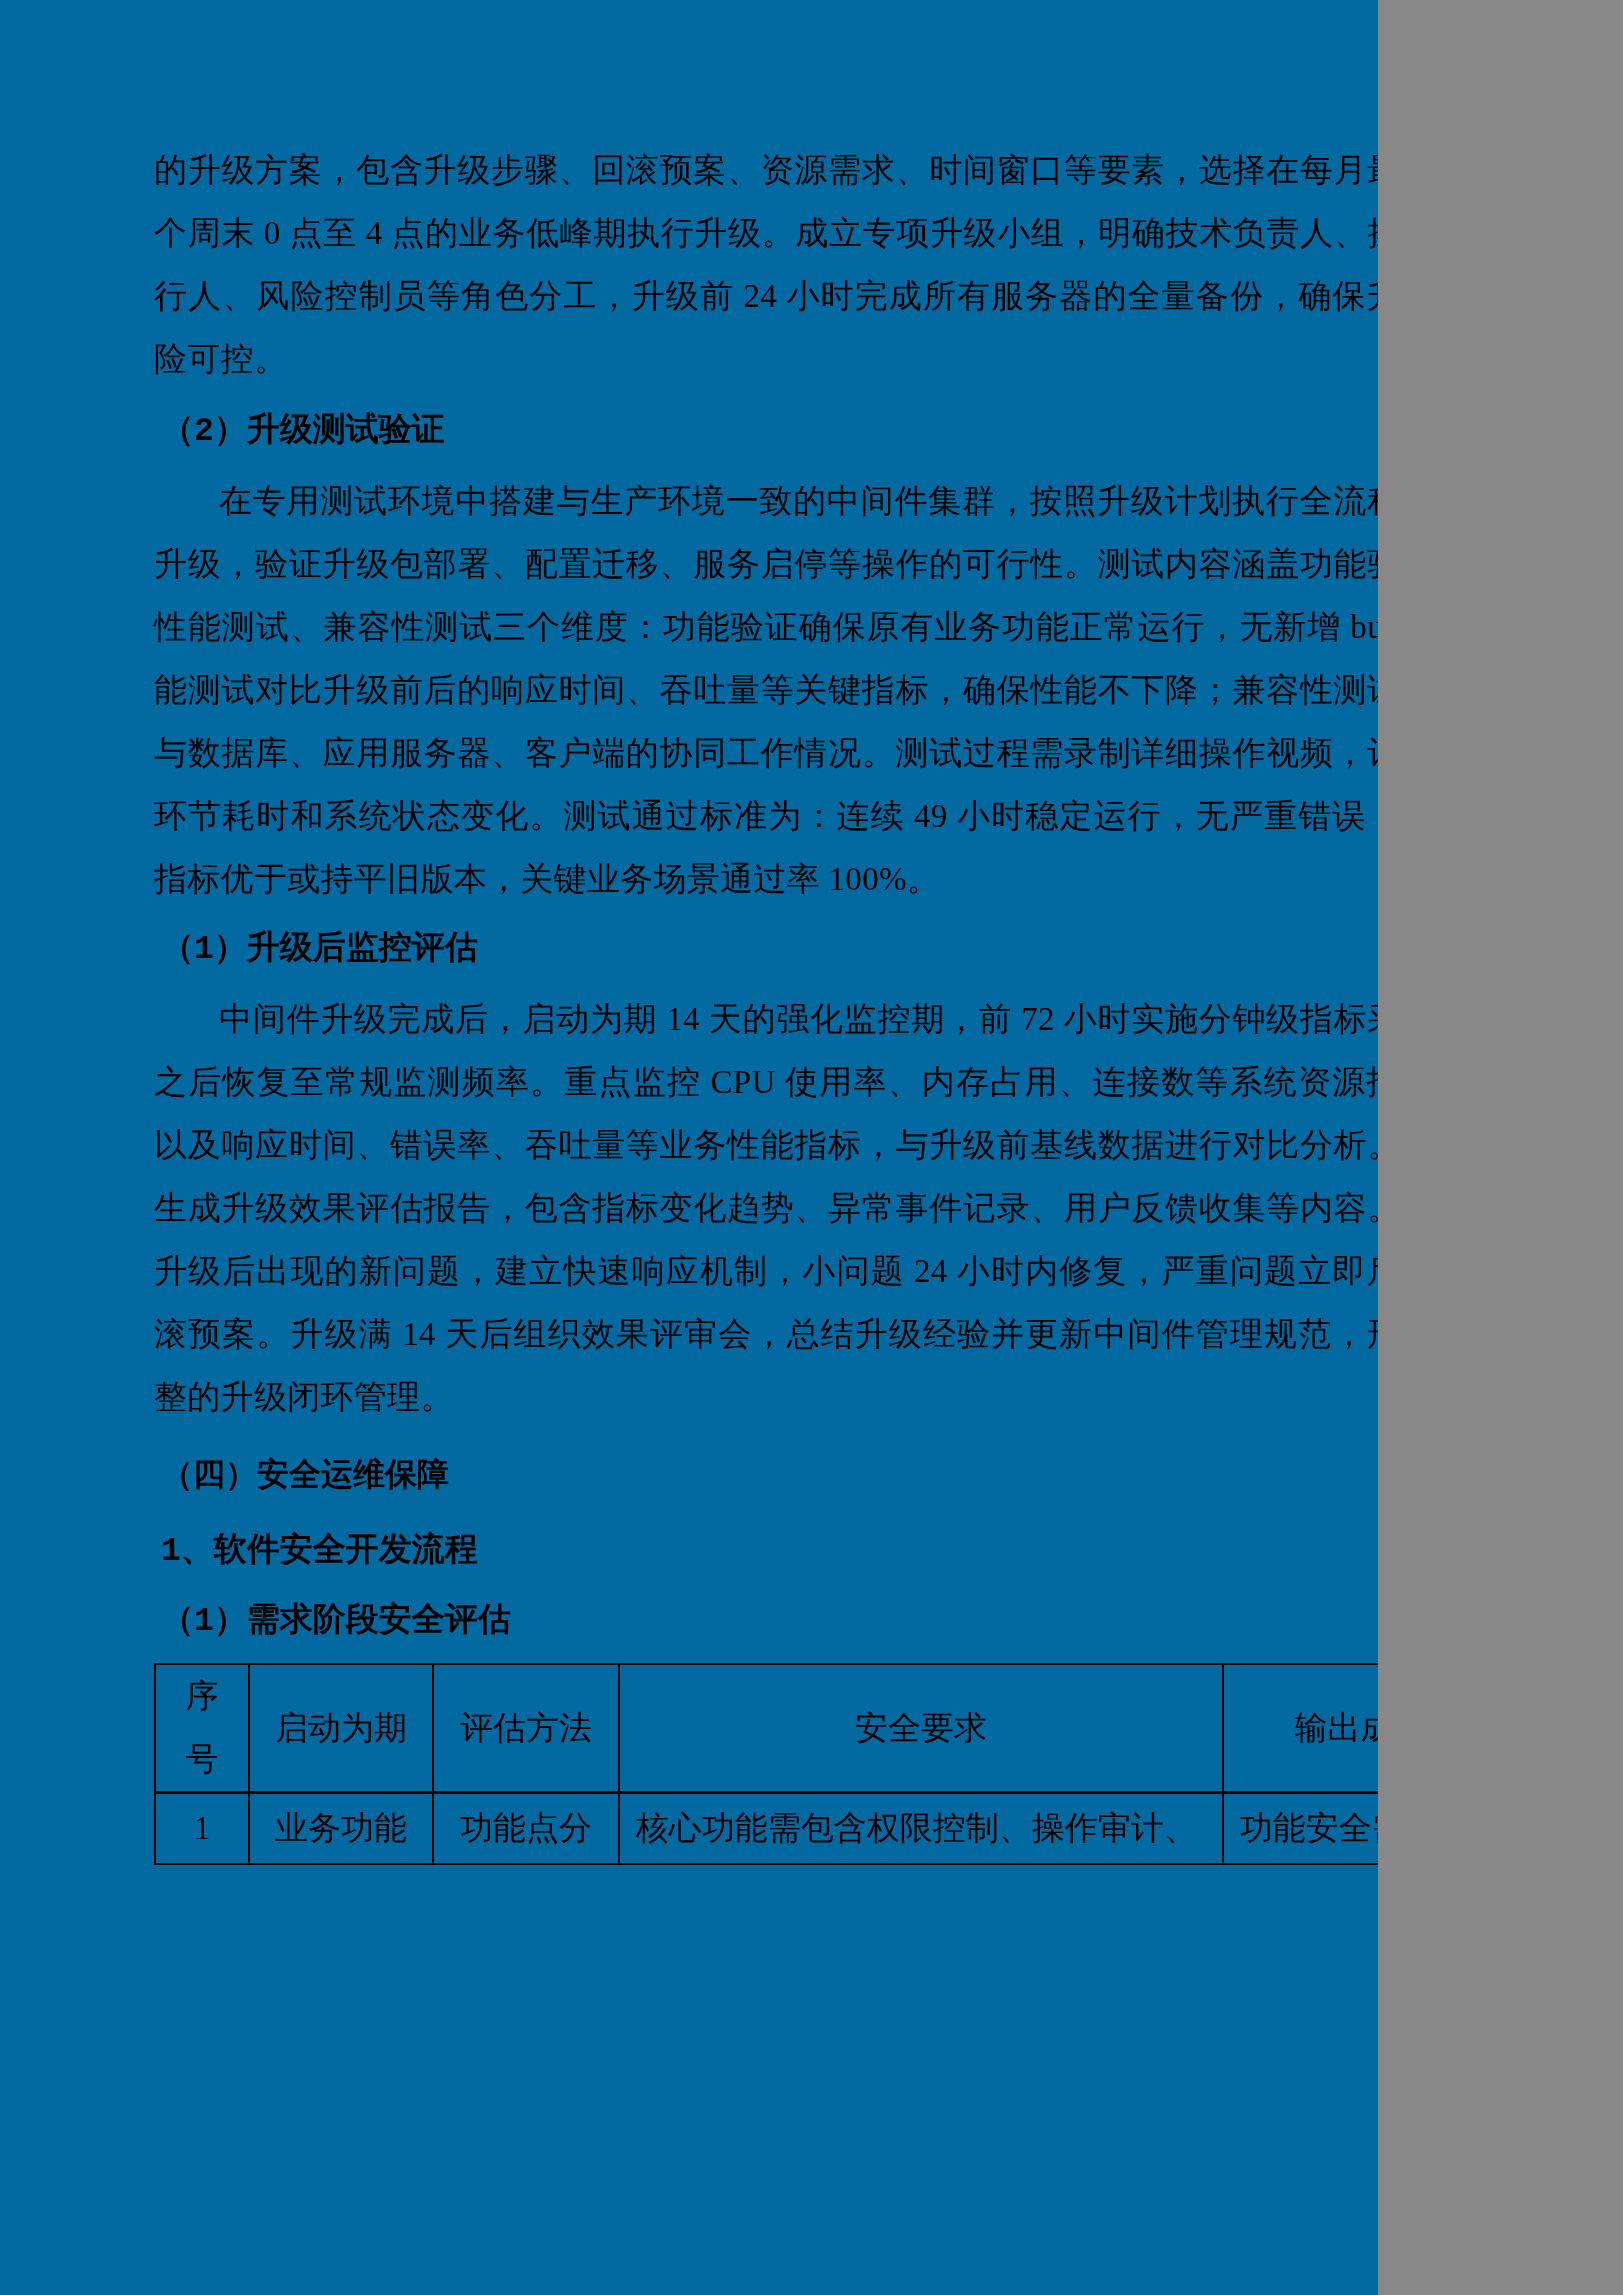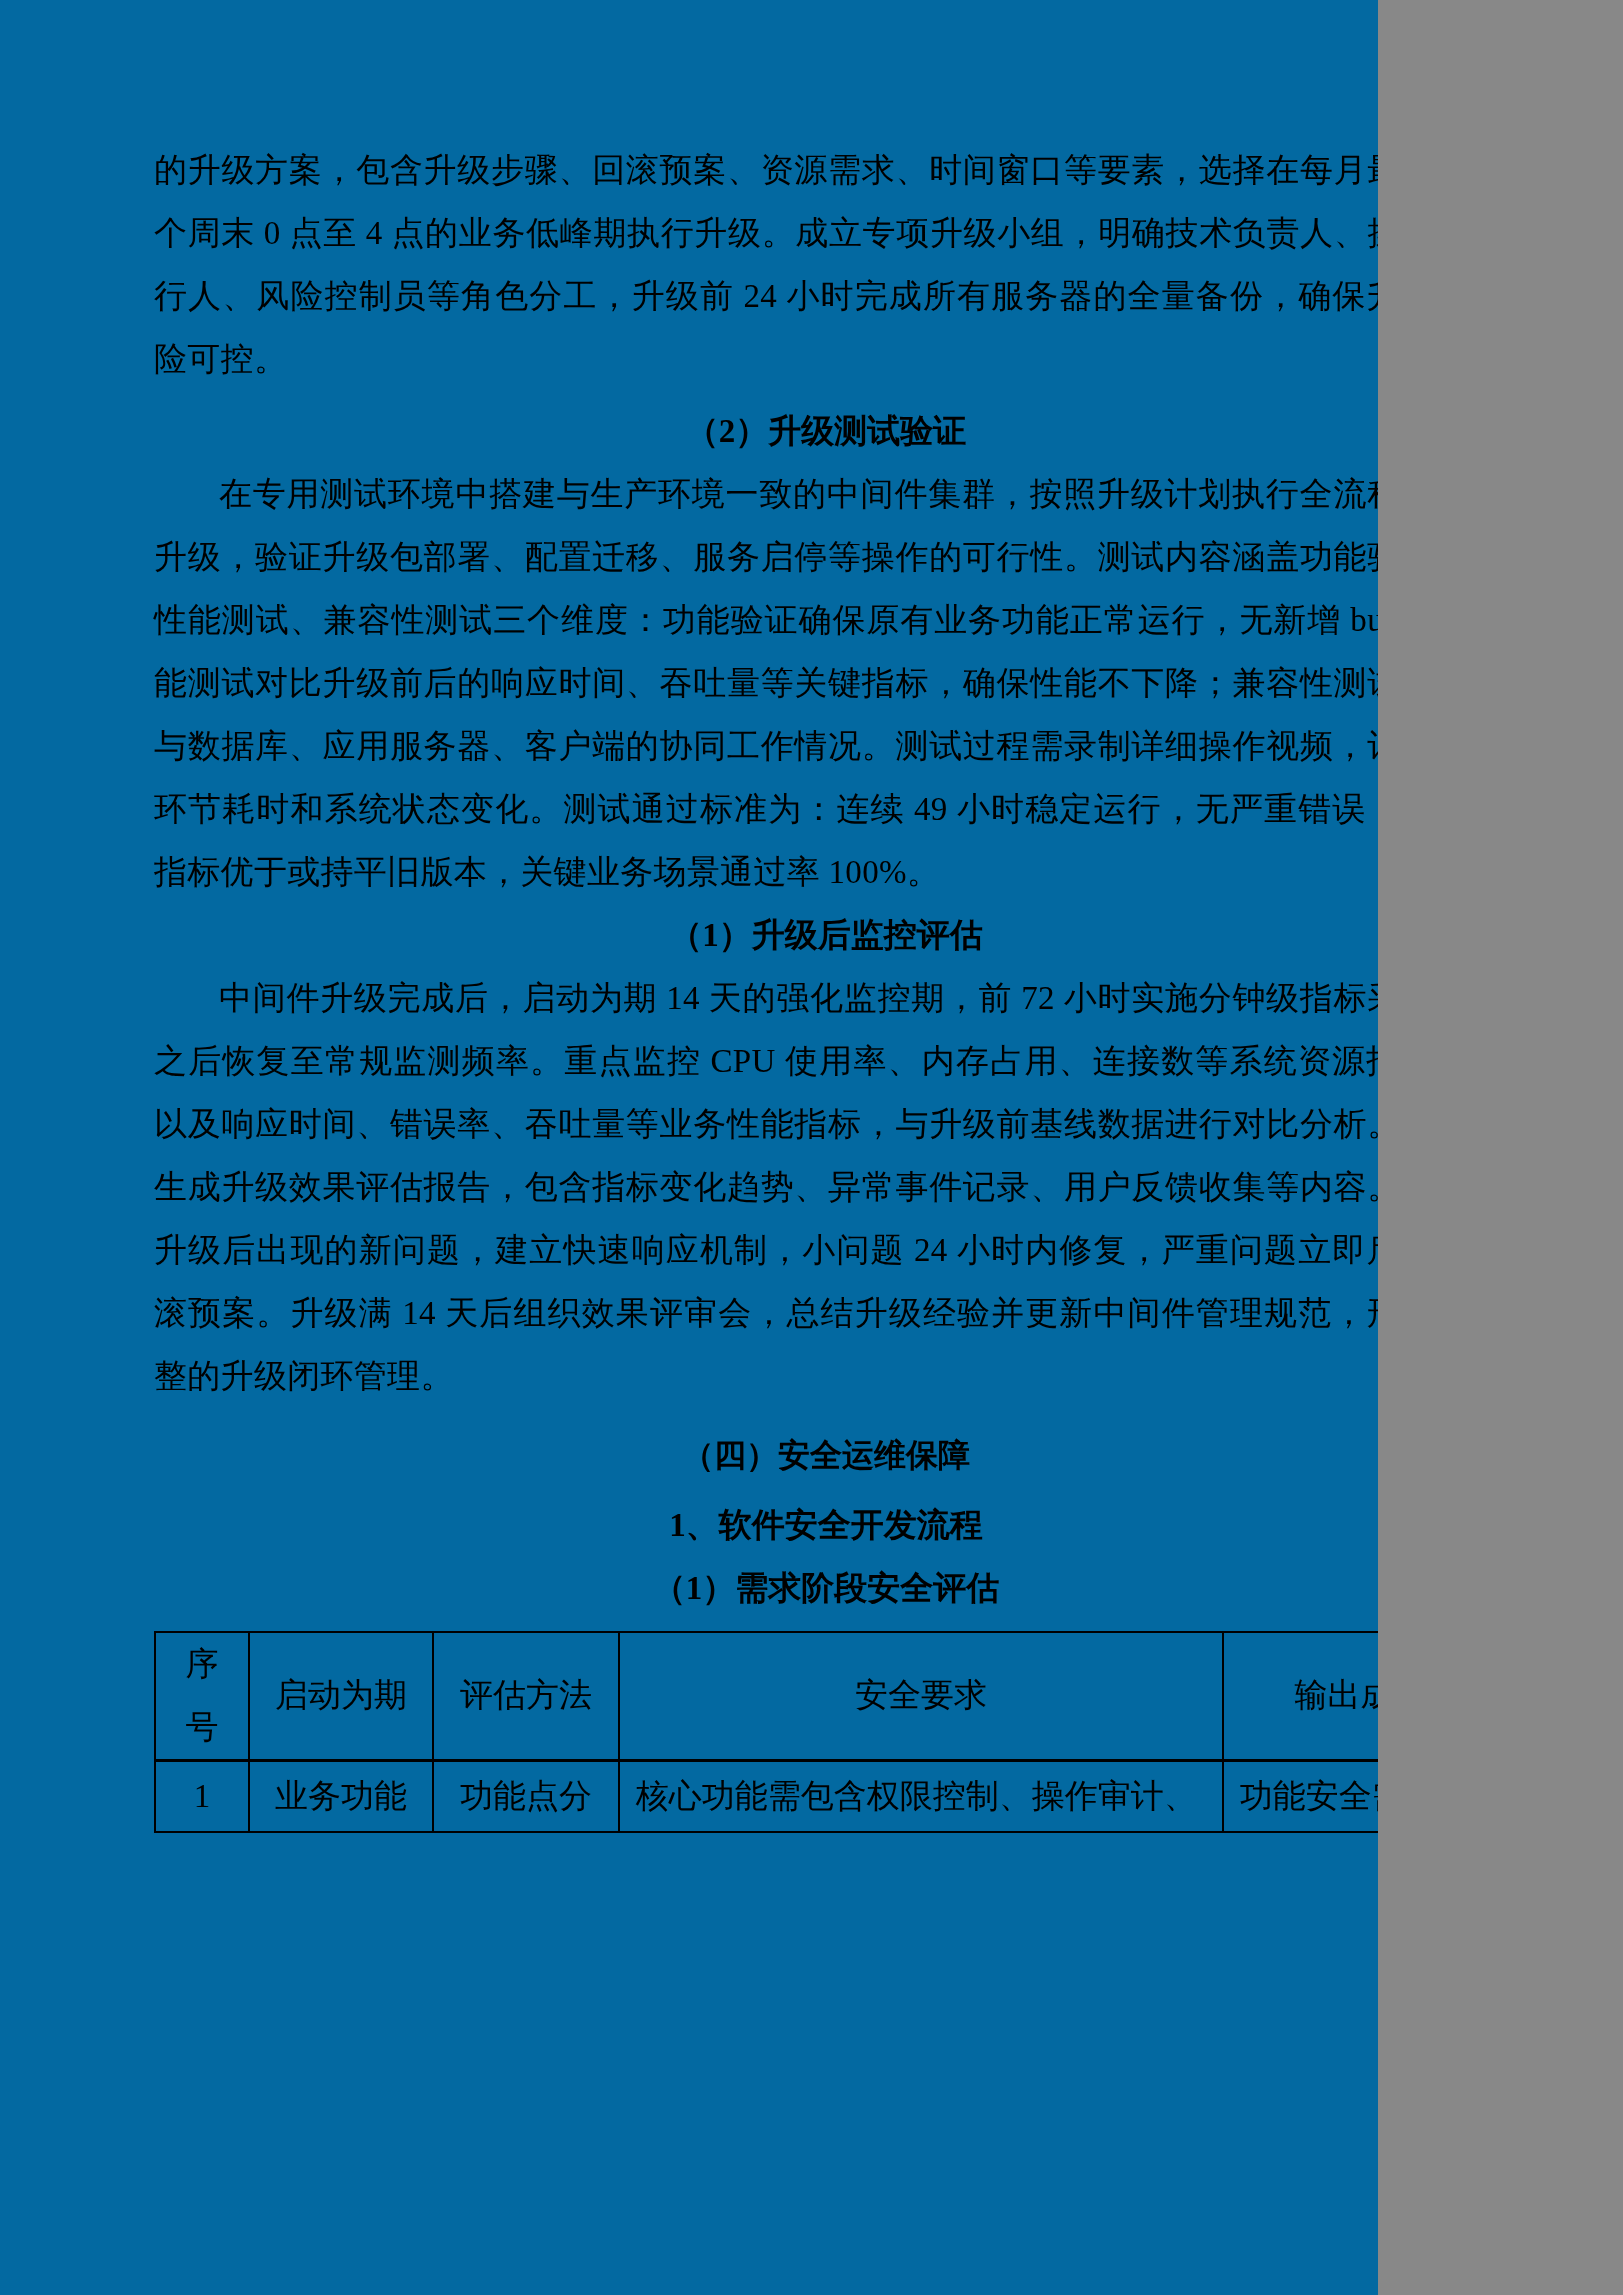--- a/index.html
+++ b/index.html
@@ -26,24 +26,23 @@
     margin: 0;
     width: 1314px;
     font-size: 33px;
     line-height: 63px;
     text-align: justify;
     letter-spacing: 0.3px;
   }
   p.ind { text-indent: 65px; }
   .items { margin-top: 5.2px; }
   .hd {
-    font-family: Liberation Serif, serif;
+    font-family: Liberation Mono, monospace;
     font-weight: bold;
-    margin: 0;
-    text-align: center;
+    margin: 7px;
   }
   .h3 { font-size: 33px; line-height: 63px; }
   .h3.mt { margin-top: 9.2px; }
   .h1 { font-size: 32px; line-height: 73px; margin-top: 10.5px; }
   .h2 { font-size: 33px; line-height: 63px; margin-top: 2.6px; }
   table.assess {
     border-collapse: collapse;
     table-layout: fixed;
     width: 1344px;
     margin-top: 10.5px;

